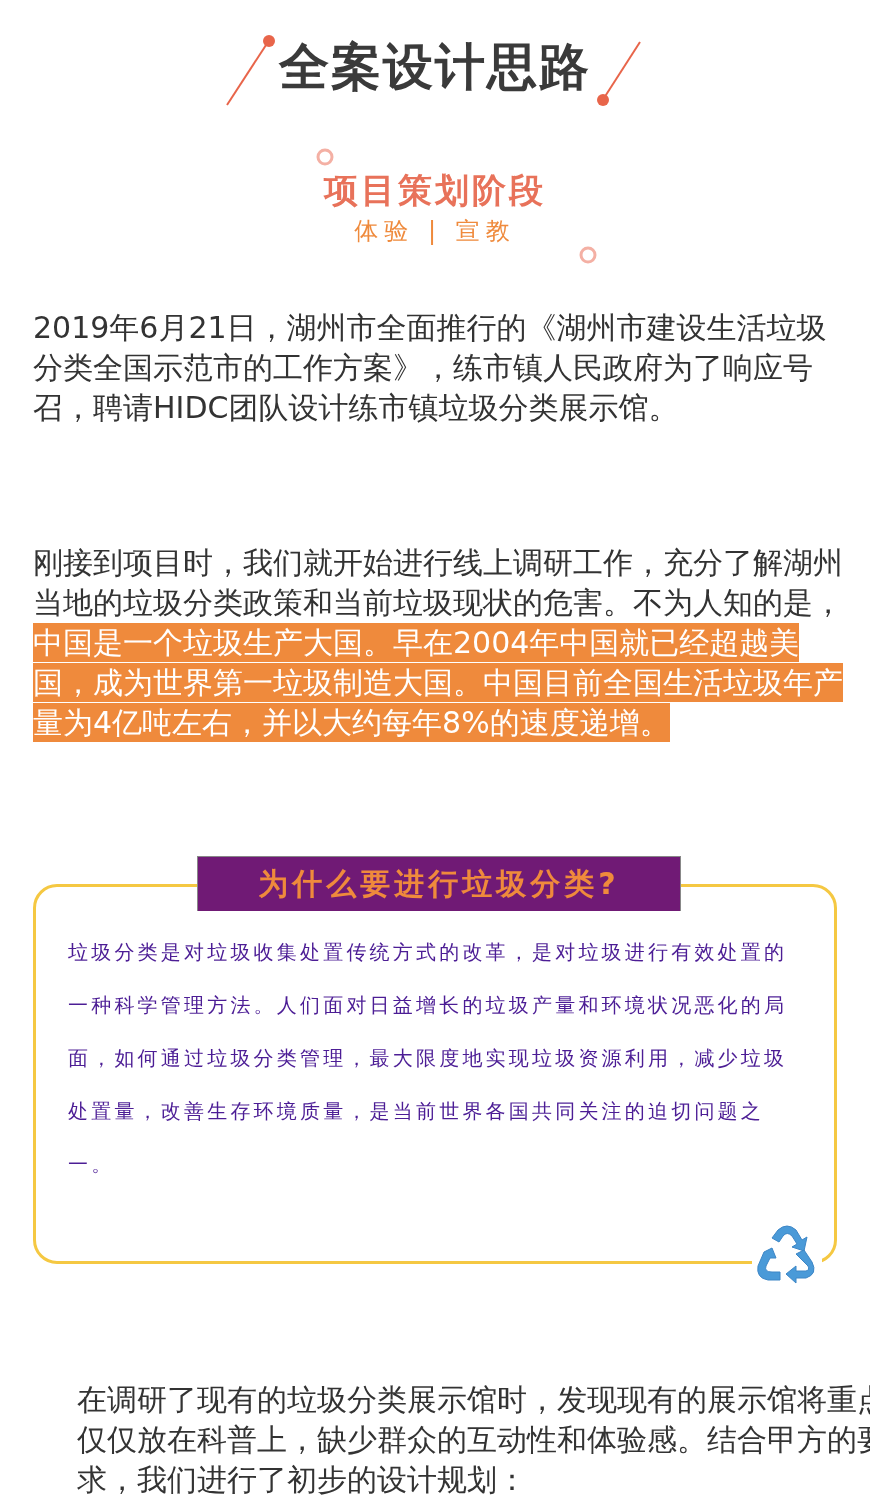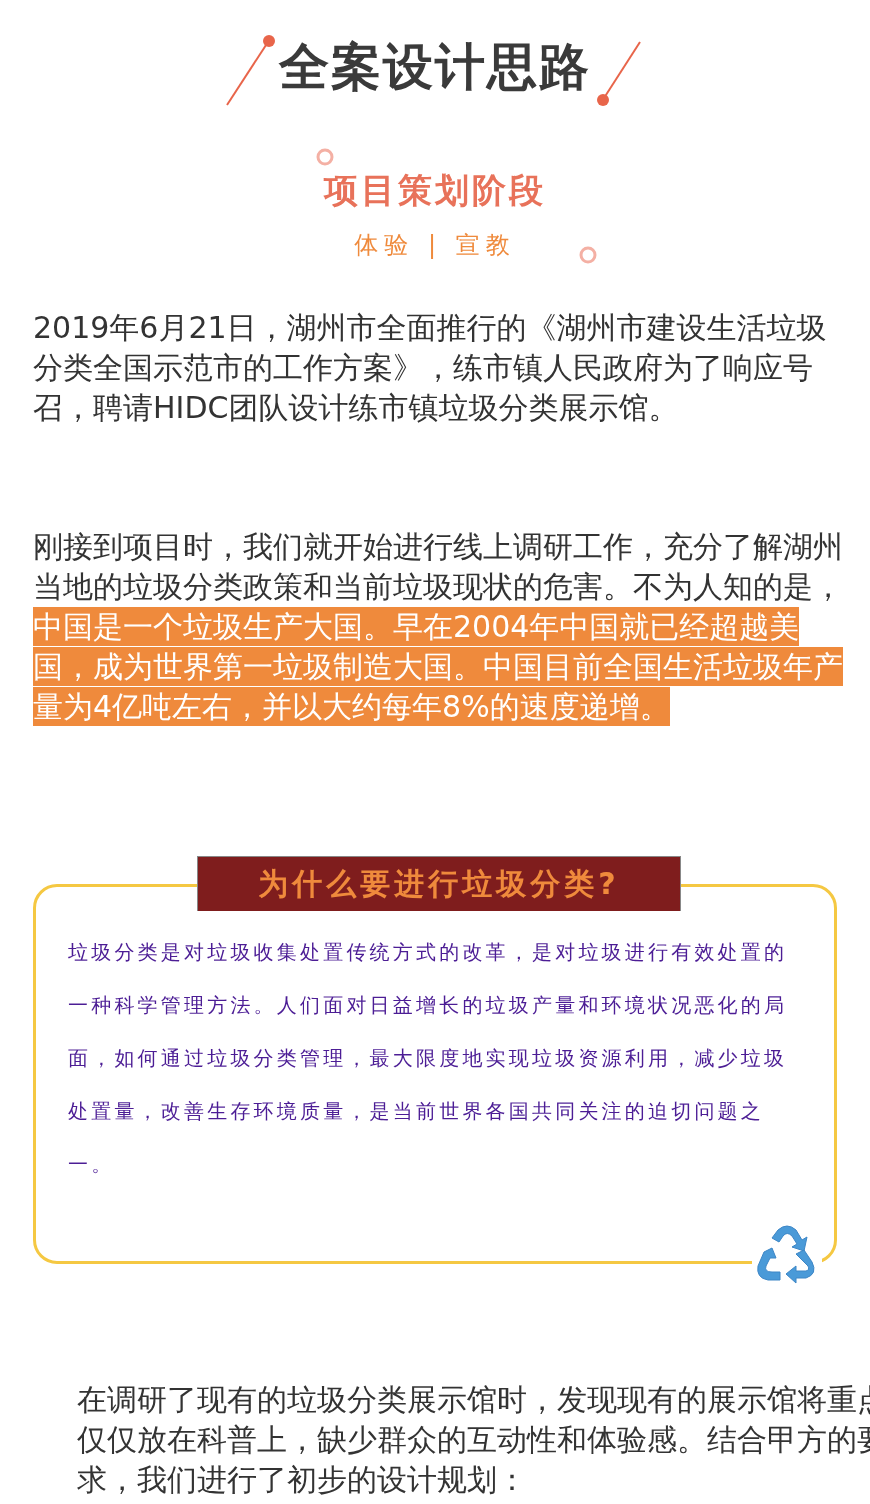--- a/index.html
+++ b/index.html
@@ -7,35 +7,35 @@
          font-family: "DejaVu Sans", "Liberation Sans", sans-serif; color: #333333; }
 
   
   .main-title { position: absolute; left: 0; top: 32px; width: 870px; text-align: center;
                 font-size: 50px; font-weight: bold; color: #3a3a3a; letter-spacing: 2px; line-height: 70px; }
   .deco-line { position: absolute; }
 
   
   .phase-title { position: absolute; left: 0; top: 168px; width: 870px; text-align: center;
                  font-size: 34px; font-weight: bold; color: #e8725a; letter-spacing: 3px; line-height: 44px; }
-  .phase-sub { position: absolute; left: 0; top: 228px; width: 870px; text-align: center;
+  .phase-sub { position: absolute; left: 0; top: 214px; width: 870px; text-align: center;
                font-size: 24px; color: #ef8a3c; letter-spacing: 6px; line-height: 34px; }
 
   
   .para { position: absolute; left: 33px; width: 810px; font-size: 30px; line-height: 40px; color: #333333; }
   .p1 { top: 308px; }
-  .p2 { top: 527px; }
+  .p2 { top: 543px; }
   .hl { background: #ef8a3c; color: #ffffff; padding: 2px 0; box-decoration-break: clone; -webkit-box-decoration-break: clone; }
   .p3 { top: 1380px; margin-left: 44px; }
 
   
   .box { position: absolute; left: 33px; top: 884px; width: 804px; height: 380px;
          border: 3px solid #f5c842; border-radius: 24px; box-sizing: border-box; }
   .box-title-wrap { position: absolute; left: 197px; top: 856px; width: 482px; height: 54px;
-                    background: #7f1d1d; border-left: 1px solid #888; border-right: 1px solid #888; border-top: 1px solid #888; }
+                    background: #701a75; border-left: 1px solid #888; border-right: 1px solid #888; border-top: 1px solid #888; }
   .box-title { display: block; text-align: center; font-size: 30px; font-weight: bold; color: #ef8a3c;
                letter-spacing: 4px; line-height: 54px; }
   .box-text { position: absolute; left: 68px; top: 926px; width: 740px; font-size: 20px; line-height: 53px;
               color: #4c1d95; letter-spacing: 3.2px; }
   .recycle { position: absolute; left: 752px; top: 1222px; width: 70px; height: 62px; background: #fff; }
 </style>
 </head>
 <body>
 
 <svg class="deco-line" style="left:222px;top:30px;" width="60" height="80" viewBox="0 0 60 80">

